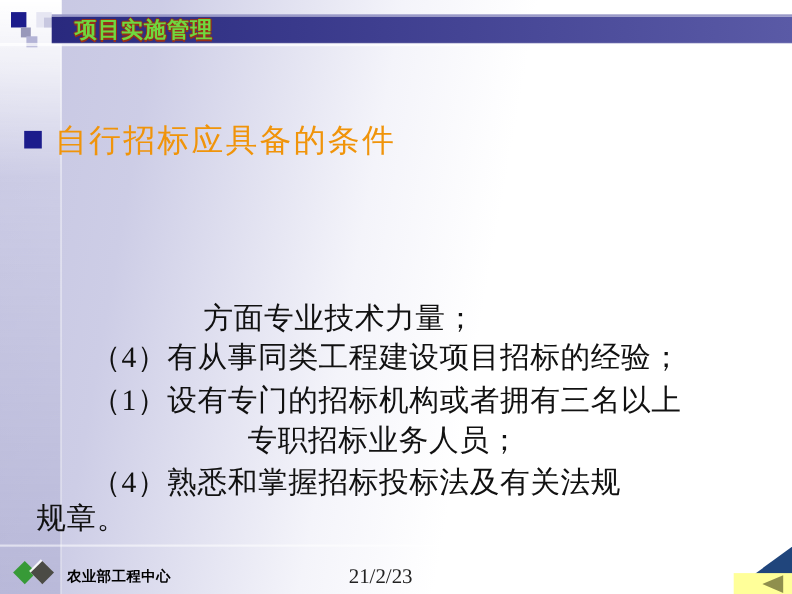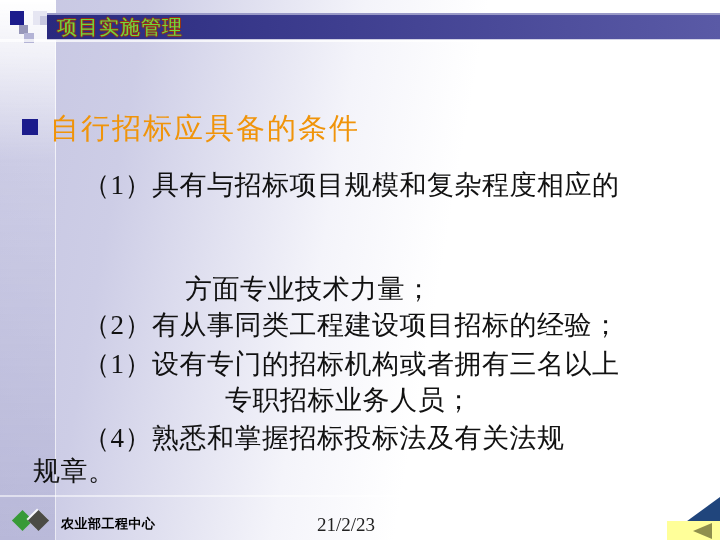--- a/index.html
+++ b/index.html
@@ -28,22 +28,22 @@
     border-right:1px solid rgba(255,255,255,0.7);
   }
   
   .header-bar{
     position:absolute;left:47px;top:13px;width:673px;height:25px;
     background:linear-gradient(to right,var(--header-bar,#29297e),#5a5aa6);
     border-top:2px solid #9a9ac8;
     display:flex;align-items:center;
   }
   .header-title{
-    padding-left:10px;
-    font-size:20px;font-weight:normal;letter-spacing:1px;
+    padding-left:21px;
+    font-size:20px;font-weight:bold;letter-spacing:1px;
     color:var(--title-green,#6fd840);
     text-shadow:1px 0 0 var(--title-outline,#993015),
                -1px 0 0 var(--title-outline,#993015),
                 0 1px 0 var(--title-outline,#993015),
                 0 -1px 0 var(--title-outline,#993015);
     white-space:nowrap;
   }
   .header-underline{
     position:absolute;left:0;top:39px;width:720px;height:3px;
     background:rgba(255,255,255,0.75);
@@ -126,23 +126,22 @@
   <div class="sq sq-lav"></div>
 
   <div class="header-bar">
     <span class="header-title">项目实施管理</span>
   </div>
   <div class="header-underline"></div>
 
   <div class="heading-bullet"></div>
   <div class="heading-text">自行招标应具备的条件</div>
 
-  <div class="bline" style="left:83px;top:168px">（1）具有与招标项目规模和复杂程度相应的</div>
   <div class="bline" style="left:185px;top:272px">方面专业技术力量；</div>
-  <div class="bline" style="left:83px;top:308px">（2）有从事同类工程建设项目招标的经验；</div>
+  <div class="bline" style="left:83px;top:308px">（4）有从事同类工程建设项目招标的经验；</div>
   <div class="bline" style="left:83px;top:347px">（1）设有专门的招标机构或者拥有三名以上</div>
   <div class="bline" style="left:225px;top:383px">专职招标业务人员；</div>
   <div class="bline" style="left:83px;top:421px">（4）熟悉和掌握招标投标法及有关法规</div>
   <div class="bline" style="left:33px;top:454px">规章。</div>
 
   <div class="footer-sep"></div>
   <div class="org-logo">
     <div class="diamond diamond-green"></div>
     <div class="diamond diamond-dark"></div>
   </div>

